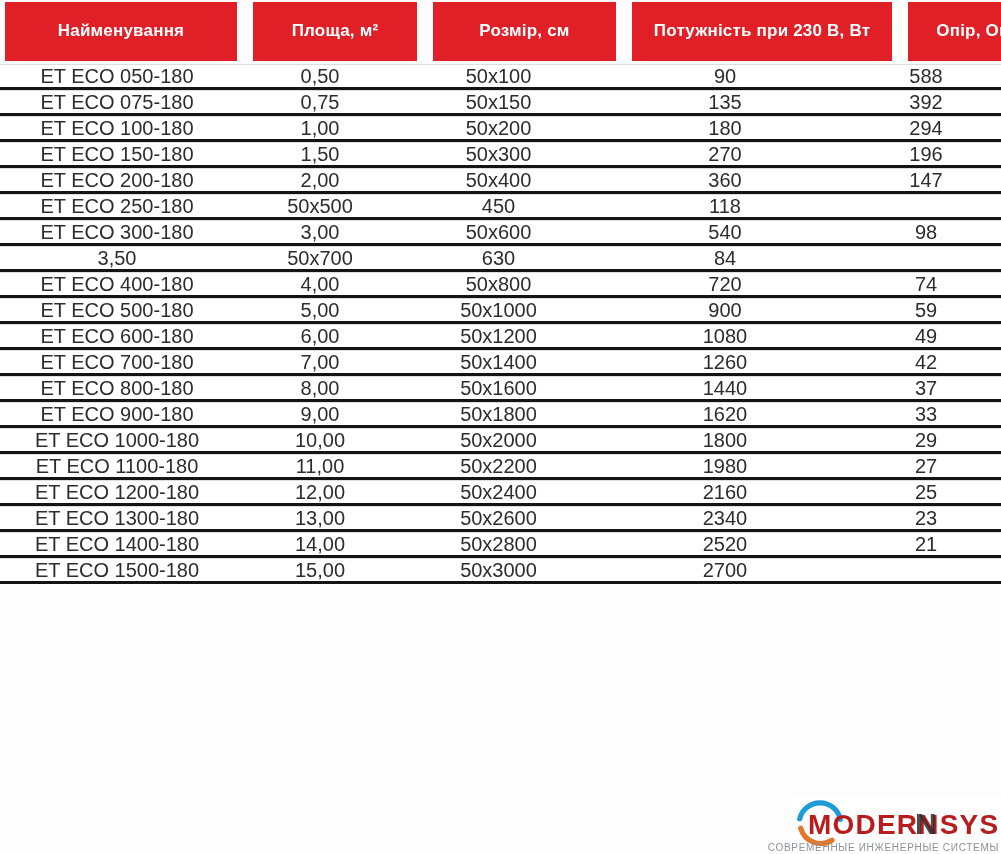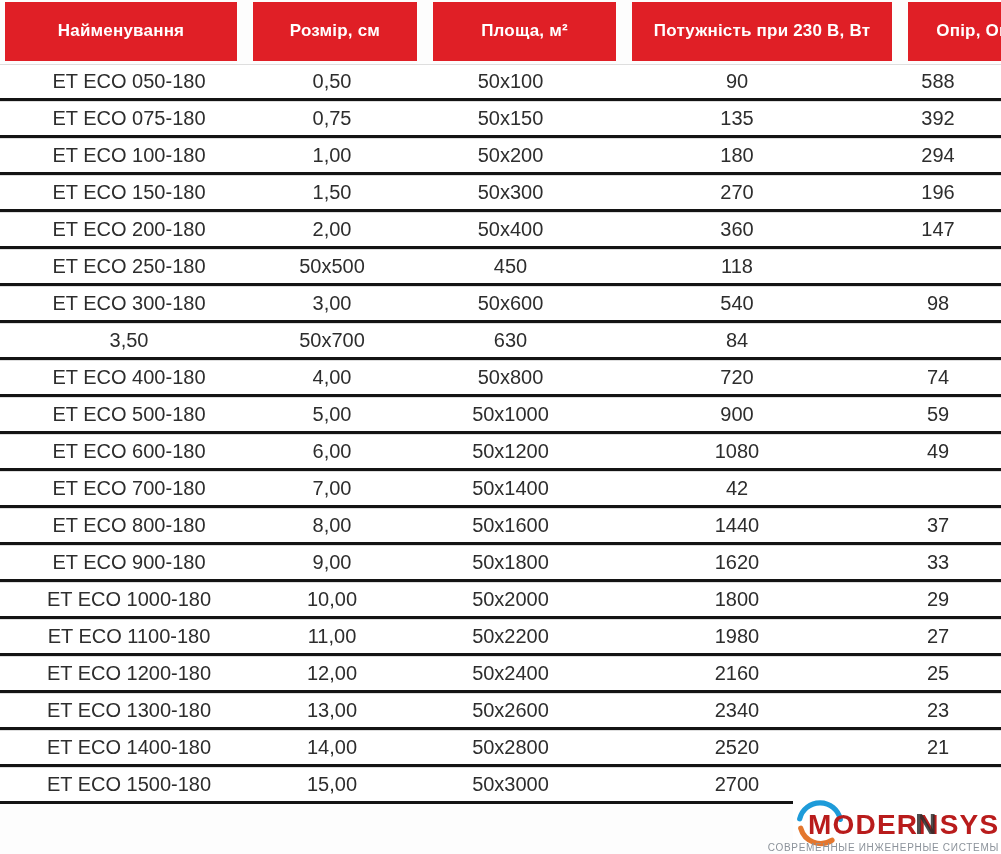--- a/index.html
+++ b/index.html
@@ -33,22 +33,22 @@
     letter-spacing: 0.2px;
     line-height: 1.1;
   }
 
   
   .tbody { margin-top: 3px; }
   .tr {
     display: grid;
     grid-template-columns: 232px 164px 183px 260px 132px;
     column-gap: 5px;
-    padding: 0 13px;
-    height: 37px;
+    padding: 0 1px;
+    height: 26px;
     border-top: 1px solid #dedede;
     border-bottom: 3px solid #141414;
     background: #ffffff;
   }
   .td {
     display: flex;
     align-items: center;
     justify-content: center;
     font-size: 20px;
     color: #2d2d2d;
@@ -93,22 +93,22 @@
     white-space: nowrap;
   }
 </style>
 </head>
 <body>
 
 <div class="page">
 
   <div class="thead">
       <div class="th">Найменування</div>
+      <div class="th">Площа, м²</div>
       <div class="th">Розмір, см</div>
-      <div class="th">Площа, м²</div>
       <div class="th">Потужність при 230 В, Вт</div>
       <div class="th">Опір, Ом</div>
     </div>
 
   <div class="tbody">
       <div class="tr">
         <div class="td">ET ECO 050-180</div>
         <div class="td">0,50</div>
         <div class="td">50x100</div>
         <div class="td">90</div>
@@ -179,20 +179,21 @@
         <div class="td">ET ECO 600-180</div>
         <div class="td">6,00</div>
         <div class="td">50x1200</div>
         <div class="td">1080</div>
         <div class="td">49</div>
       </div>
       <div class="tr">
         <div class="td">ET ECO 700-180</div>
         <div class="td">7,00</div>
         <div class="td">50x1400</div>
+        <div class="td">1260</div>
         <div class="td">42</div>
       </div>
       <div class="tr">
         <div class="td">ET ECO 800-180</div>
         <div class="td">8,00</div>
         <div class="td">50x1600</div>
         <div class="td">1440</div>
         <div class="td">37</div>
       </div>
       <div class="tr">

